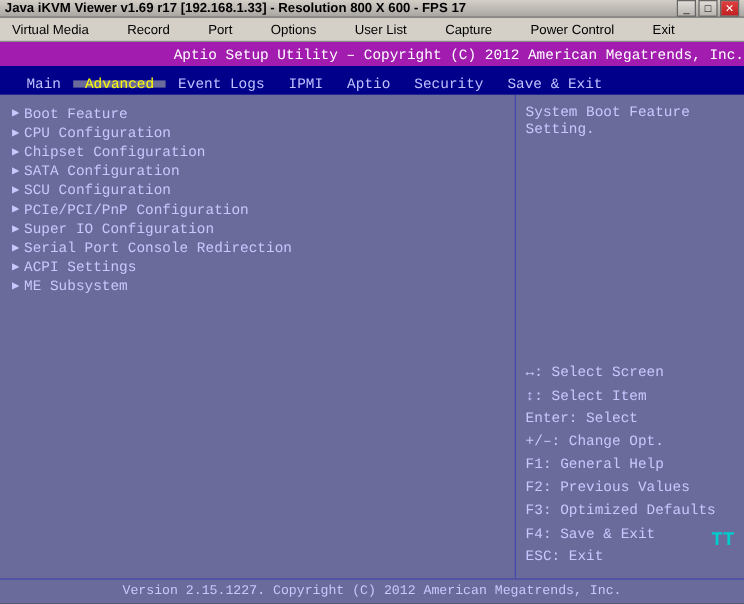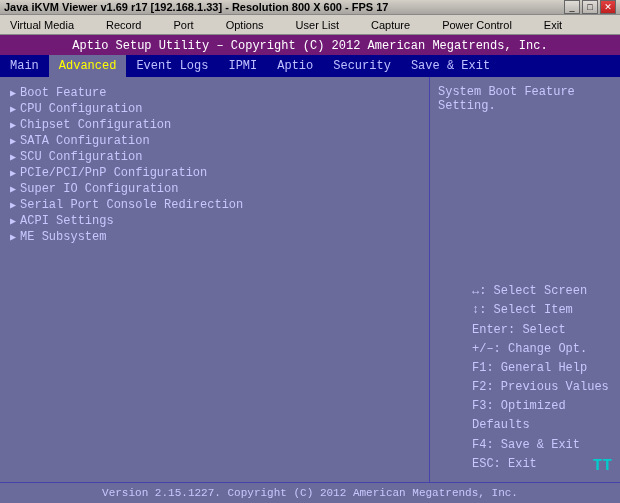--- a/index.html
+++ b/index.html
@@ -59,33 +59,33 @@
     .menu-item {
       font-size: 11px;
       font-family: Arial, sans-serif;
       color: #000;
       padding: 1px 6px;
       cursor: pointer;
     }
 
     
     #aptio-header {
-      background: #701a75;
-      text-align: center;
+      background: #a21caf;
+      text-align: right;
       padding: 4px 0 2px;
       color: #fff;
       font-size: 12px;
     }
 
     
     #nav-bar {
       background: #00008b;
       display: flex;
       align-items: stretch;
-      padding: 0;
+      padding: 12px;
       height: 22px;
     }
     .nav-tab {
       padding: 3px 10px;
       font-size: 12px;
       color: #c0c0ff;
       cursor: pointer;
       display: flex;
       align-items: center;
     }
@@ -133,36 +133,35 @@
     #help-text {
       color: #c8c8ff;
       font-size: 12px;
       margin-bottom: auto;
     }
 
     #key-help {
       color: #c8c8ff;
       font-size: 12px;
       line-height: 1.6;
-      margin-left: 34px;
     }
 
     
     #bottom-bar {
       background: #6b6b9b;
       border-top: 1px solid #4444aa;
       text-align: center;
       padding: 4px 0;
       color: #c8c8ff;
       font-size: 11px;
     }
 
     #tt-logo {
       position: absolute;
-      bottom: 28px;
+      bottom: 44px;
       right: 8px;
       color: #00cccc;
       font-size: 16px;
       font-weight: bold;
       font-family: Liberation Mono, monospace;
     }
 
     #outer-wrapper {
       display: flex;
       flex-direction: column;

